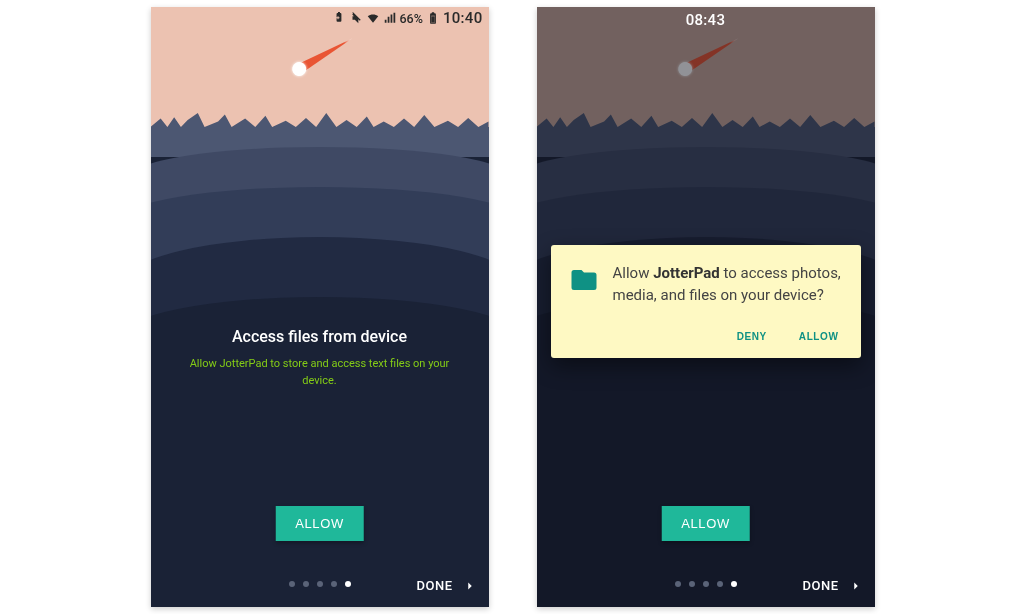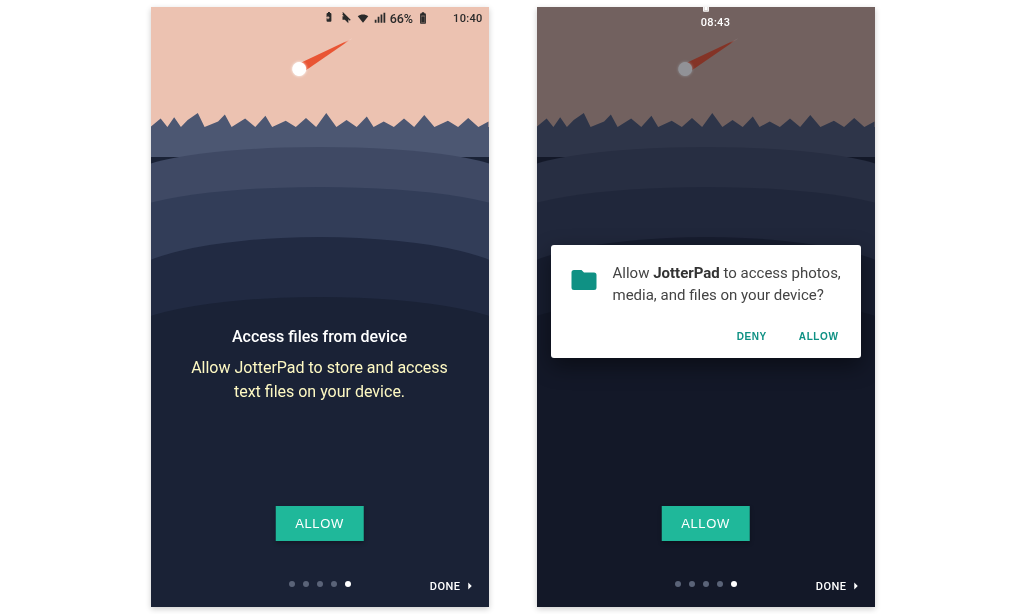--- a/index.html
+++ b/index.html
@@ -63,58 +63,58 @@
   .statusbar {
     position:absolute; top:0; left:0; right:0; height:22px;
     display:flex; justify-content:flex-end; align-items:center;
     padding: 0 6px; gap:3px;
     color:#2a2a2a; font-size:12px; font-weight:500;
   }
   .statusbar.light { color:#ffffff;flex-direction:column; }
   .statusbar .left { margin-right:auto; display:flex; gap:4px; padding-left:4px;}
   .ico { width:14px; height:14px; display:inline-block; }
   .statusbar svg { width:14px; height:14px; display:block; }
-  .time { font-size:11px; letter-spacing:.3px;margin-left:20px; }
+  .time { font-size:15px; letter-spacing:.3px; }
   .pct  { font-size:12.5px; }
   
   .content {
     position:absolute; left:0; right:0; top: 320px;
     text-align:center; color:#fff; padding: 0 26px;
   }
   .content h2 { font-size:16px; font-weight:500; margin-bottom:10px; }
-  .content p  { font-size:16px; line-height:1.5; color:#fef9c3; }
+  .content p  { font-size:11px; line-height:1.5; color:#84cc16; }
   .allow-btn {
     position:absolute; left:50%; transform:translateX(-50%);
     bottom: 66px;
     background:#1fb89a; color:#fff; border:none;
     padding: 10px 20px; font-size:13px; letter-spacing:.6px;
     font-weight:500; cursor:pointer;
     box-shadow: 0 2px 4px rgba(0,0,0,.3);
   }
   .dots {
     position:absolute; bottom:20px; left:50%; transform:translateX(-50%);
     display:flex; gap:8px;
   }
   .dot { width:6px; height:6px; border-radius:50%; background:#5a6378; }
   .dot.active { background:#ffffff; }
   .done {
     position:absolute; right:12px; bottom:14px;
-    color:#fff; font-size:11px; letter-spacing:.5px; font-weight:500;
-    display:flex; align-items:center; gap:2px; cursor:pointer;
+    color:#fff; font-size:13px; letter-spacing:.5px; font-weight:500;
+    display:flex; align-items:center; gap:10px; cursor:pointer;
   }
   .done svg { width:14px; height:14px; }
   
   .dim {
     position:absolute; inset:0; background:rgba(10,14,24,.45);
   }
   .phone.right .sky { filter: brightness(.85) saturate(.9); }
   
   .dialog {
     position:absolute; left:14px; right:14px; top:238px;
-    background:#ffffff; border-radius:3px;
+    background:#fef9c3; border-radius:3px;
     box-shadow: 0 8px 22px rgba(0,0,0,.45);
     padding: 18px 18px 8px 18px;
     color:#3b3b3b;
   }
   .dialog .row { display:flex; gap:14px; }
   .dialog .folder {
     width:30px; height:30px; flex:0 0 30px; margin-top:2px;
   }
   .dialog .msg { font-size:15px; line-height:1.45; color:#444; }
   .dialog .msg b { font-weight:700; color:#333; }

